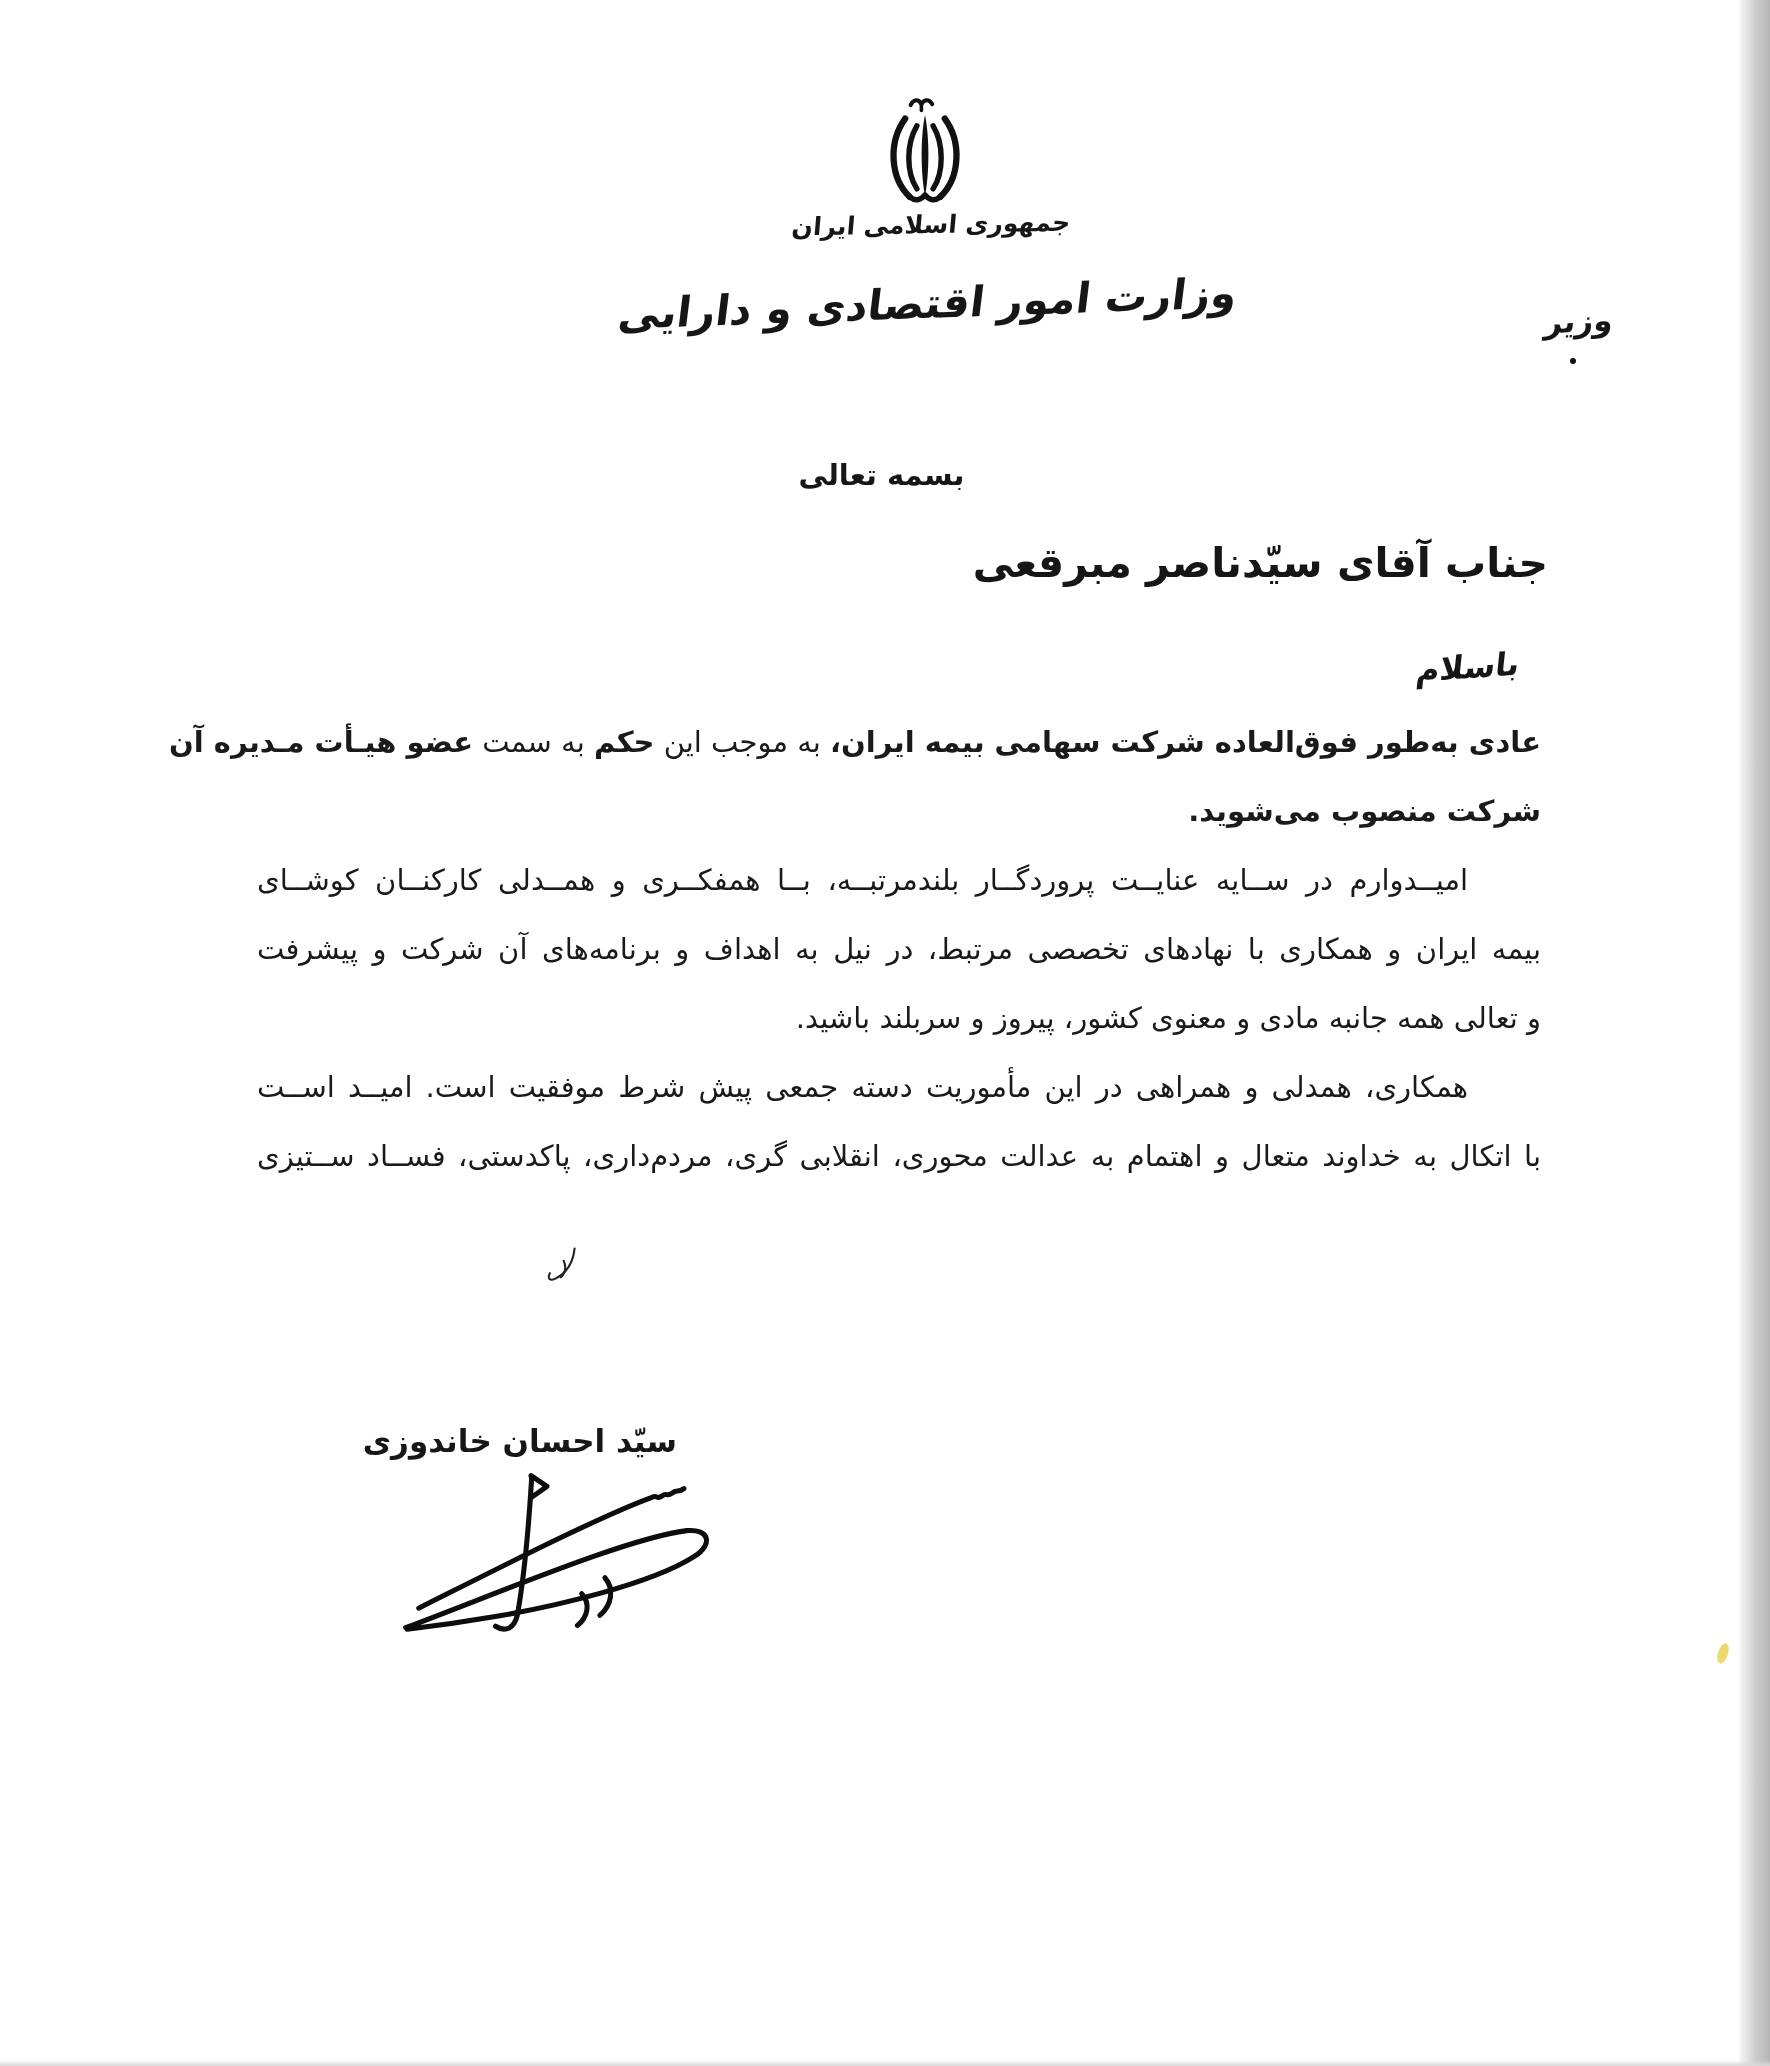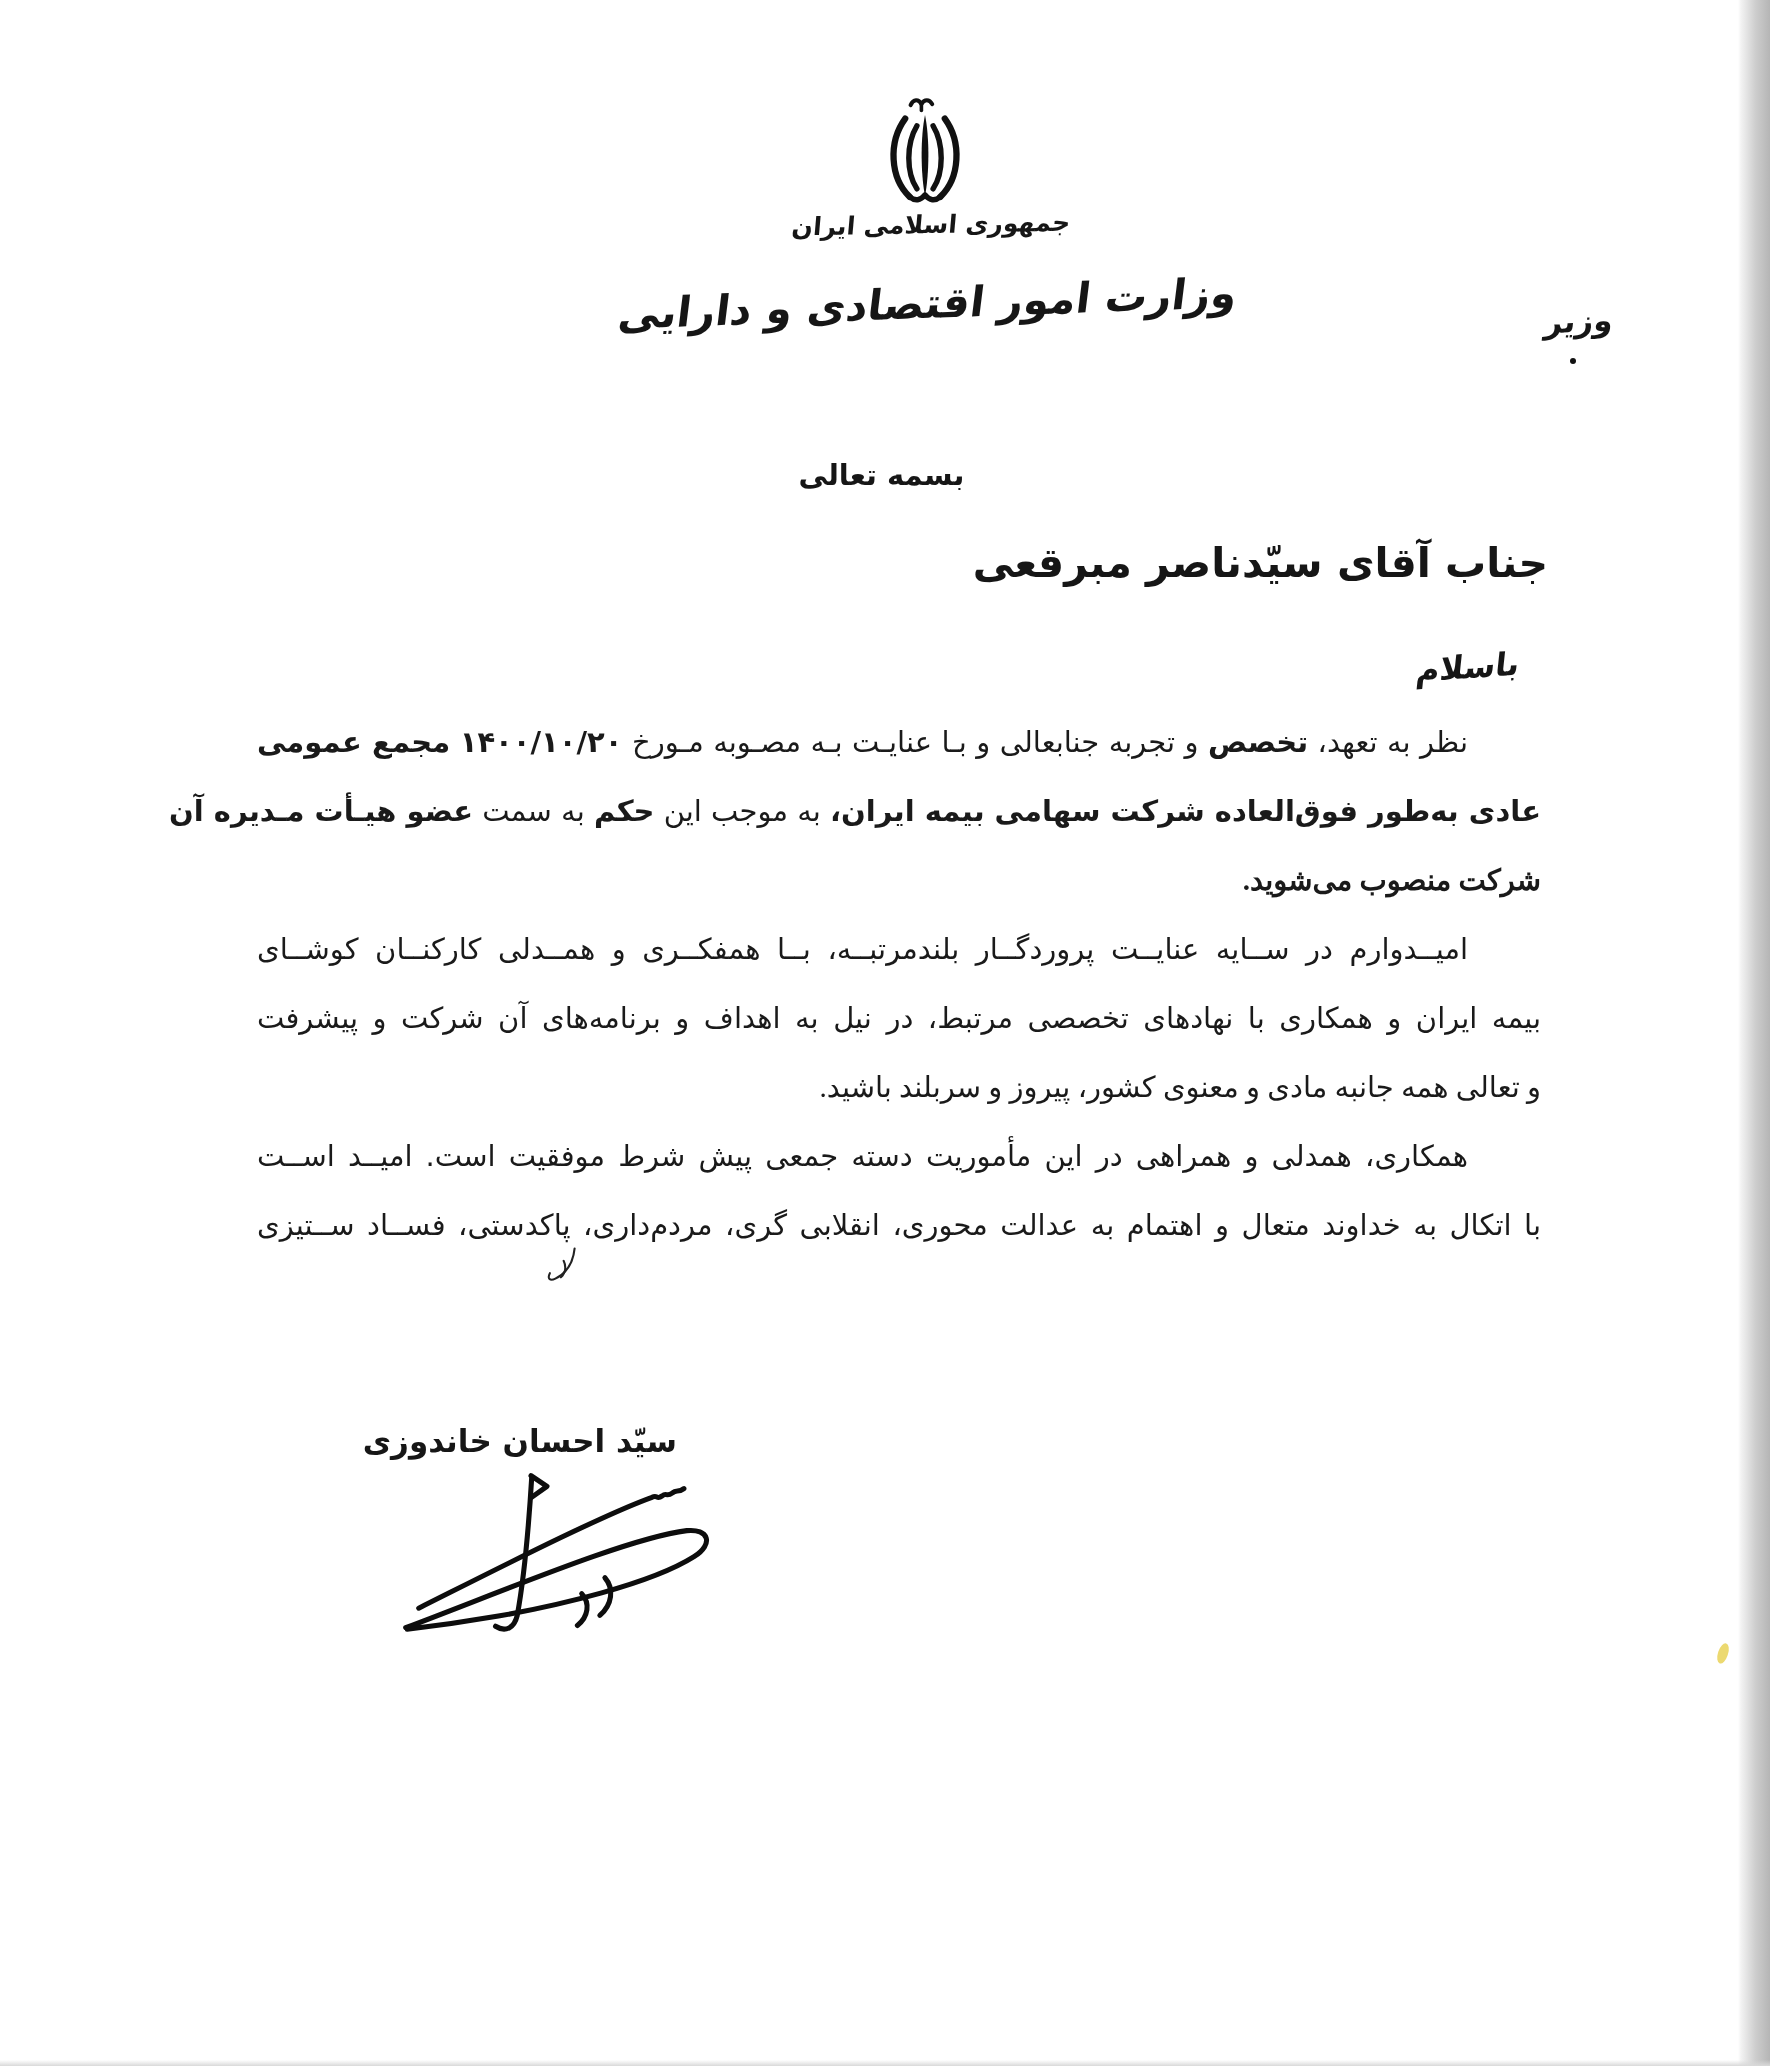--- a/index.html
+++ b/index.html
@@ -59,21 +59,21 @@
     white-space:nowrap;
   }
   .letter-body {
     position:absolute; left:257px; top:708px; width:1284px;
     font-size:29px; color:#1a1a1a;
   }
   .body-line {
     height:69px; line-height:69px; white-space:nowrap;
     text-align:justify; text-align-last:justify;
   }
-  .body-line.line-end { text-align-last:auto;font-family:Liberation Serif, serif; }
+  .body-line.line-end { text-align-last:auto; }
   .body-line.indent { padding-right:73px; }
   .b { font-weight:bold; }
 
   .ink-mark { position:absolute; left:543px; top:1244px; width:44px; height:46px; }
 
   .signer-name {
     position:absolute; left:385px; top:1423px; width:292px; text-align:right;
     font-size:31px; font-weight:bold; white-space:nowrap;
   }
   .signature { position:absolute; left:397px; top:1466px; width:326px; height:172px; }
@@ -131,21 +131,20 @@
   <div class="sender-role">وزیر</div>
   <div class="sender-role-dot"></div>
 
   <div class="bismillah">بسمه تعالی</div>
 
   <div class="addressee">جناب آقای سیّدناصر مبرقعی</div>
 
   <div class="salutation">باسلام</div>
 
   <div class="letter-body">
-      <div class="body-line indent"><span>نظر به تعهد، </span><span class="b">تخصص</span><span> و تجربه جنابعالی و بـا عنایـت بـه مصـوبه مـورخ </span><span class="b">۱۴۰۰/۱۰/۲۰</span><span> </span><span class="b">مجمع عمومی</span></div>
       <div class="body-line"><span class="b">عادی به‌طور فوق‌العاده شرکت سهامی بیمه ایران،</span><span> به موجب این </span><span class="b">حکم</span><span> به سمت </span><span class="b">عضو هیـأت مـدیره آن</span></div>
       <div class="body-line line-end"><span class="b">شرکت منصوب می‌شوید.</span></div>
       <div class="body-line indent"><span>امیــدوارم در ســایه عنایــت پروردگــار بلندمرتبــه، بــا همفکــری و همــدلی کارکنــان کوشــای</span></div>
       <div class="body-line"><span>بیمه ایران و همکاری با نهادهای تخصصی مرتبط، در نیل به اهداف و برنامه‌های آن شرکت و پیشرفت</span></div>
       <div class="body-line line-end"><span>و تعالی همه جانبه مادی و معنوی کشور، پیروز و سربلند باشید.</span></div>
       <div class="body-line indent"><span>همکاری، همدلی و همراهی در این مأموریت دسته جمعی پیش شرط موفقیت است. امیــد اســت</span></div>
       <div class="body-line"><span>با اتکال به خداوند متعال و اهتمام به عدالت محوری، انقلابی گری، مردم‌داری، پاکدستی، فســاد ســتیزی</span></div>
     </div>
 
   <svg class="ink-mark" viewBox="0 0 64 66">

